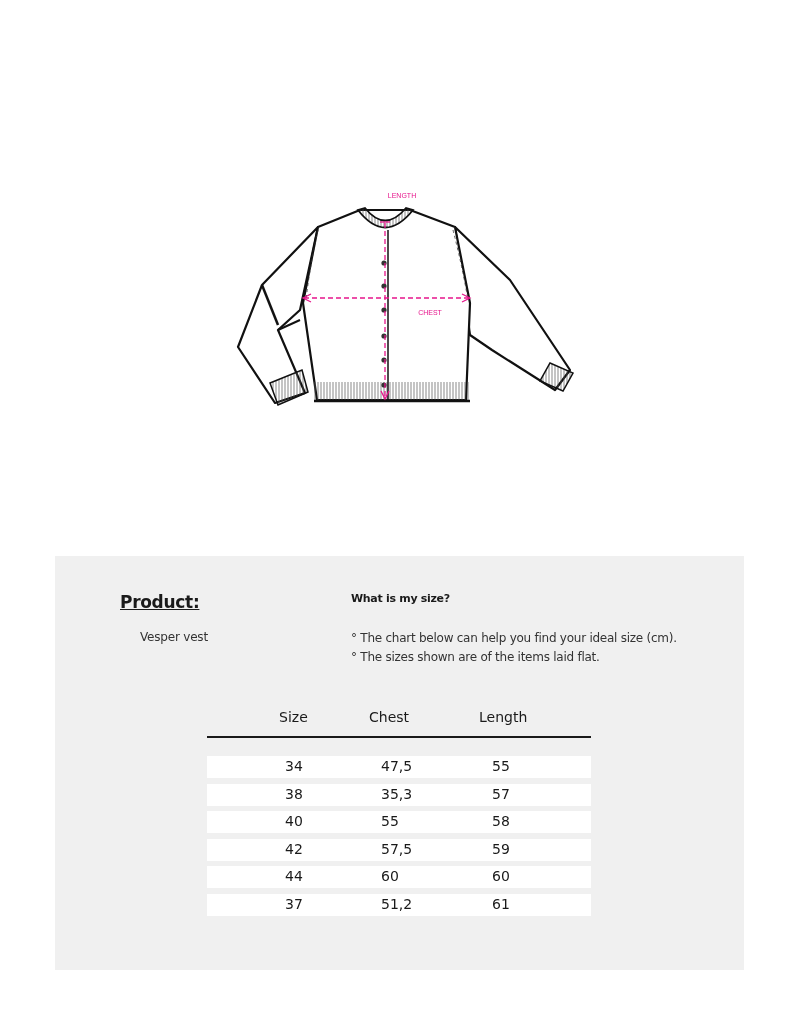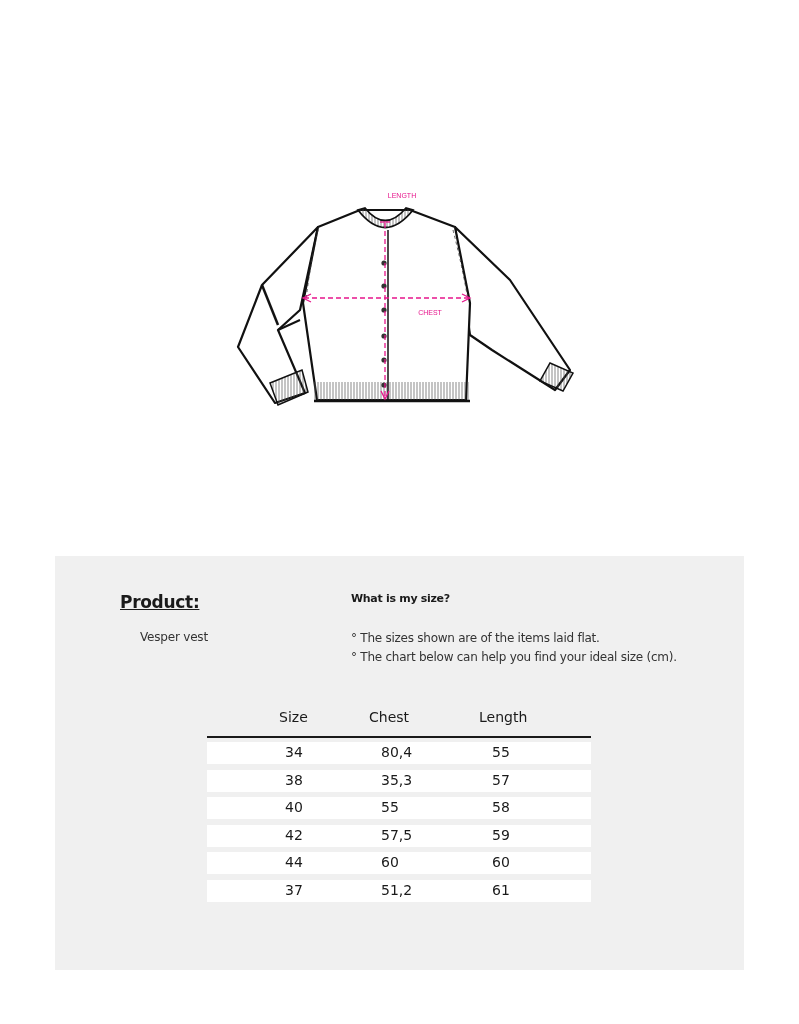--- a/index.html
+++ b/index.html
@@ -20,21 +20,21 @@
     position: absolute; left: 65px; top: 74px; font-size: 12px; color: #333; letter-spacing: -0.2px; margin-left: 20px;
   }
   .size-title {
     position: absolute; left: 296px; top: 36px; font-size: 11px; font-weight: bold; letter-spacing: -0.3px;
   }
   .notes { position: absolute; left: 296px; top: 73px; font-size: 12px; color: #333; line-height: 19px; letter-spacing: -0.25px; }
   .notes div { white-space: nowrap; }
   .table { position: absolute; left: 152px; top: 150px; width: 384px; }
   .thead { position: relative; height: 30px; border-bottom: 2px solid #1a1a1a; }
   .th { position: absolute; top: 3px; font-size: 14px; }
-  .tbody { margin-top: 4px; }
+  .tbody { margin-top: 18px; }
   .tr { position: relative; height: 22px; background: #ffffff; margin-bottom: 5.5px; }
   .td { position: absolute; top: 2px; font-size: 14px; }
   .c-size { left: 78px; }
   .c-chest { left: 174px; }
   .c-length { left: 285px; }
   .th.c-size { left: 72px; }
   .th.c-chest { left: 162px; }
   .th.c-length { left: 272px; }
 </style>
 </head>
@@ -84,34 +84,34 @@
     <text x="200" y="130" font-size="7" fill="#e6168c" font-family="Liberation Sans, sans-serif" text-anchor="middle">CHEST</text>
   </svg>
 </div>
 
 <div class="panel">
   <div class="product-label">Product:</div>
   <div class="product-name">Vesper vest</div>
 
   <div class="size-title">What is my size?</div>
   <div class="notes">
+    <div>° The chart below can help you find your ideal size (cm).</div>
     <div>° The sizes shown are of the items laid flat.</div>
-    <div>° The chart below can help you find your ideal size (cm).</div>
   </div>
 
   <div class="table">
     <div class="thead">
       <span class="th c-size">Size</span>
       <span class="th c-chest">Chest</span>
       <span class="th c-length">Length</span>
     </div>
     <div class="tbody">
       <div class="tr">
         <span class="td c-size">34</span>
-        <span class="td c-chest">80,4</span>
+        <span class="td c-chest">47,5</span>
         <span class="td c-length">55</span>
       </div>
       <div class="tr">
         <span class="td c-size">38</span>
         <span class="td c-chest">35,3</span>
         <span class="td c-length">57</span>
       </div>
       <div class="tr">
         <span class="td c-size">40</span>
         <span class="td c-chest">55</span>

